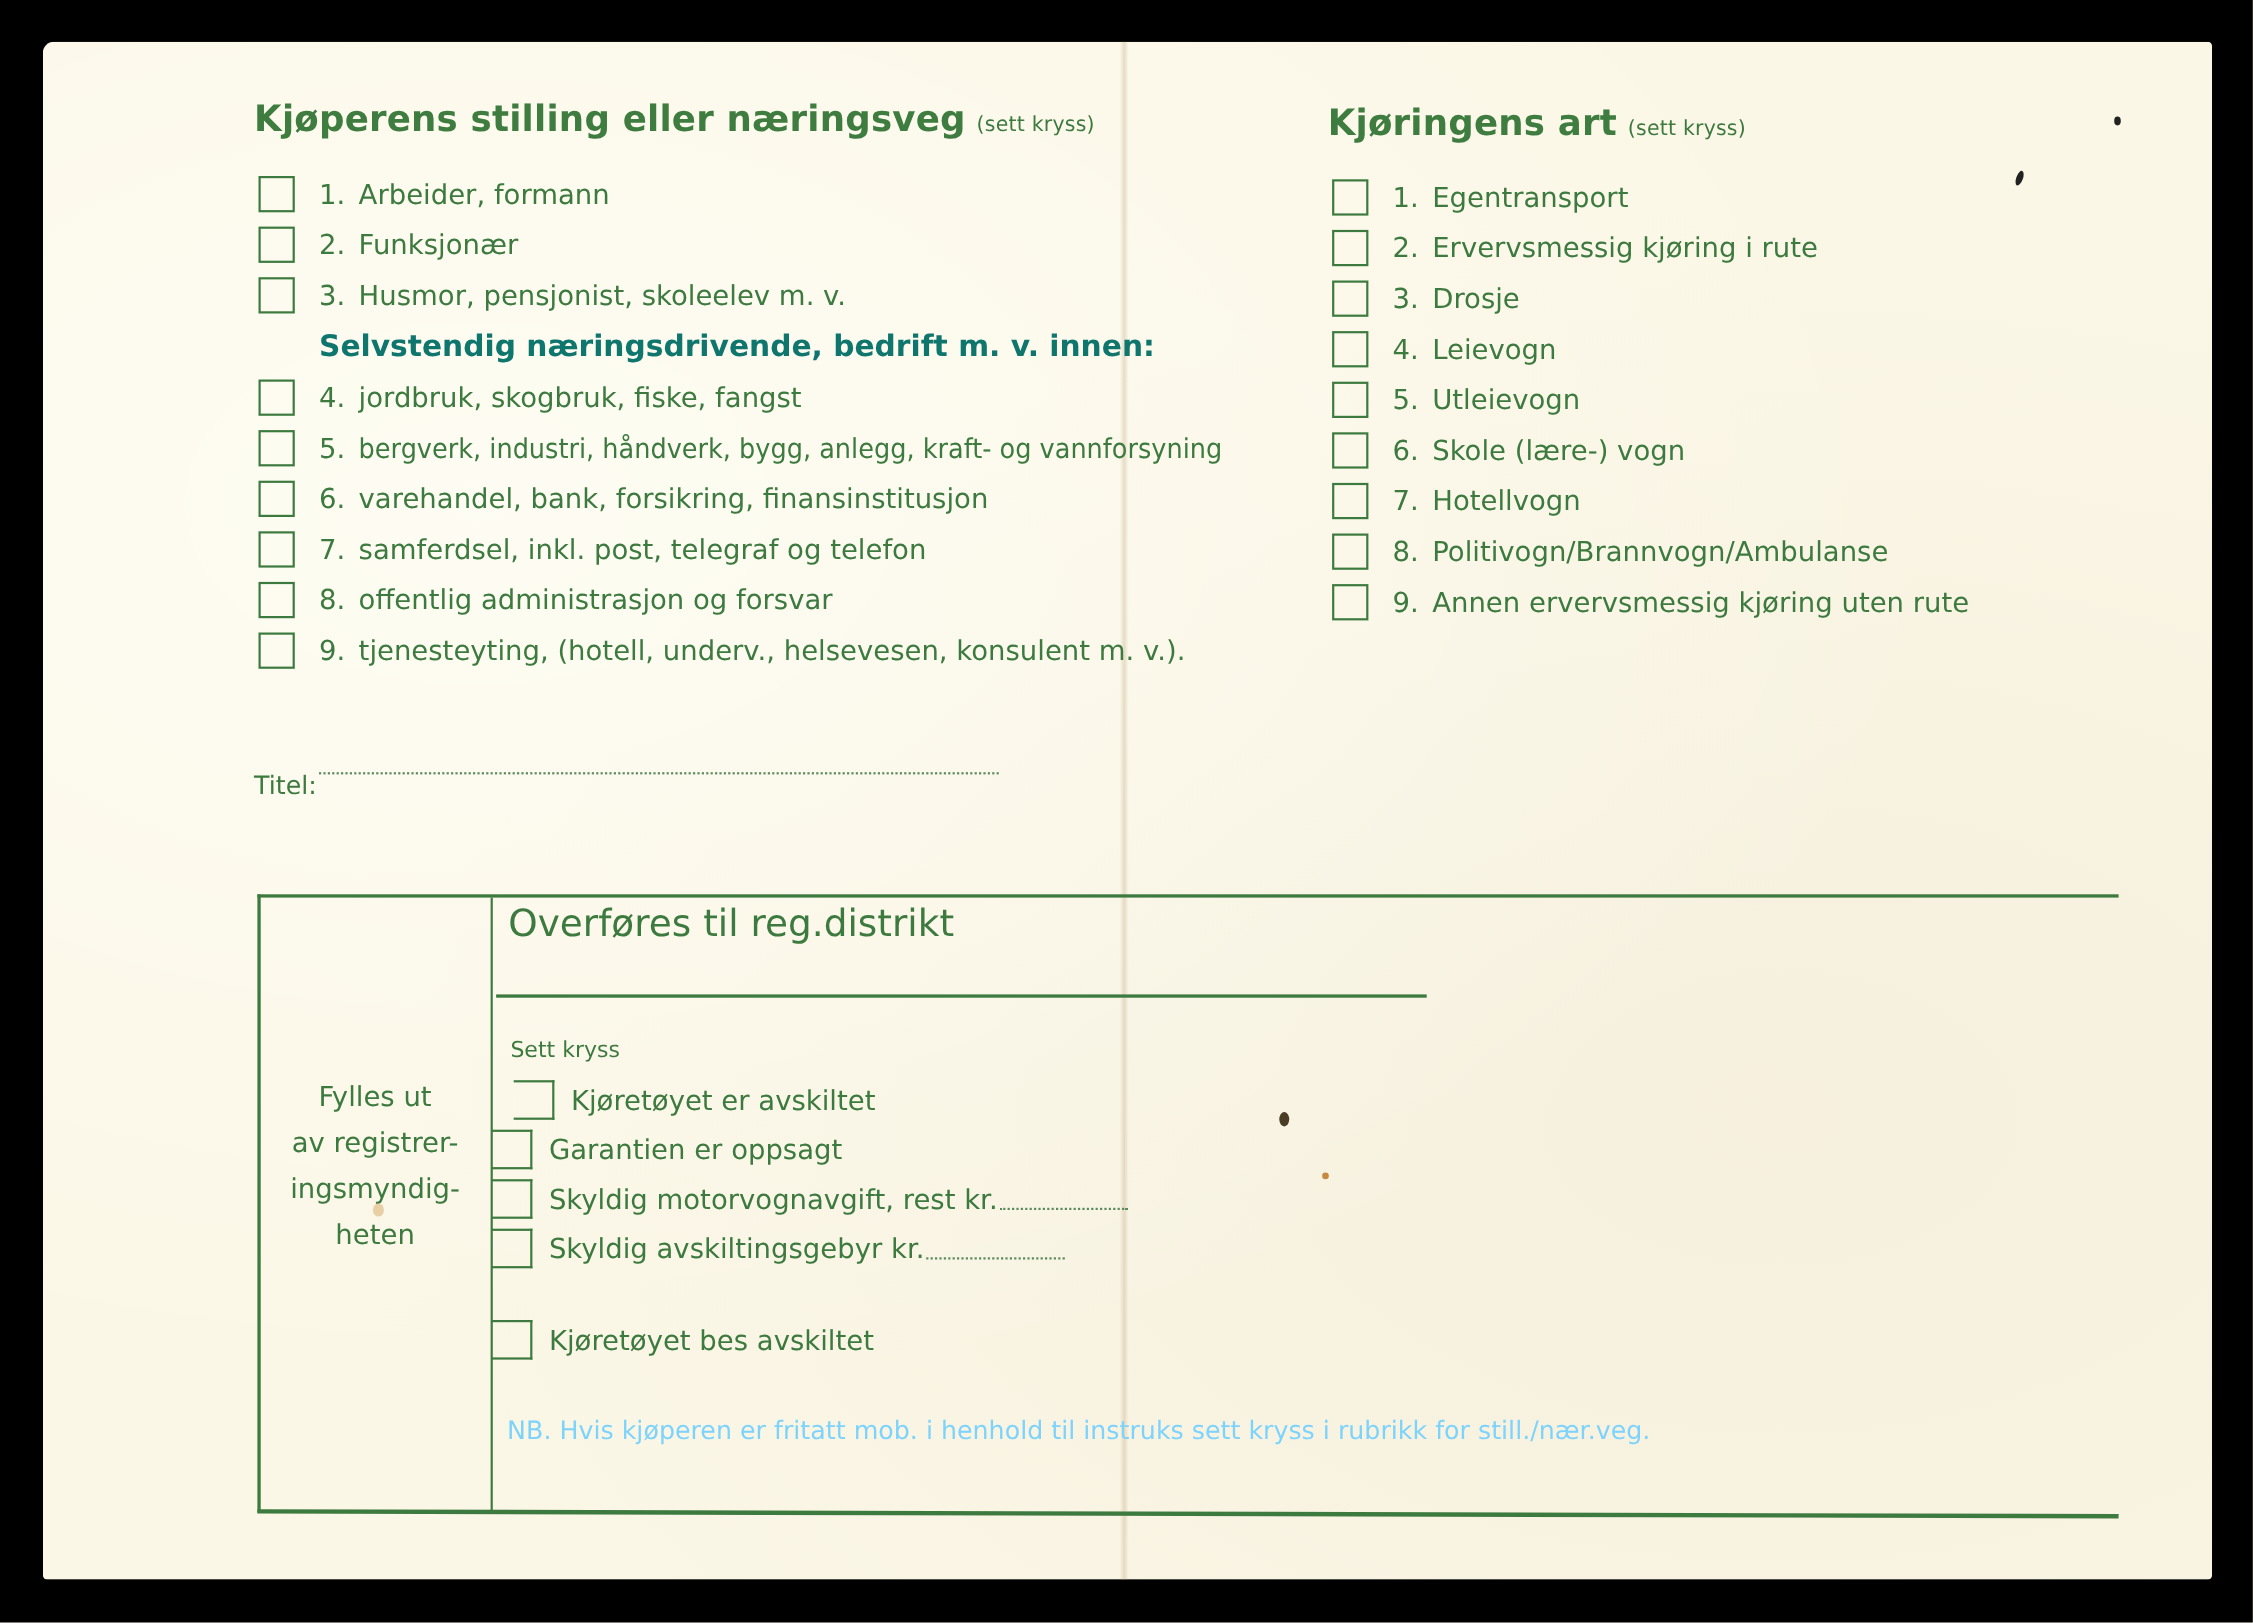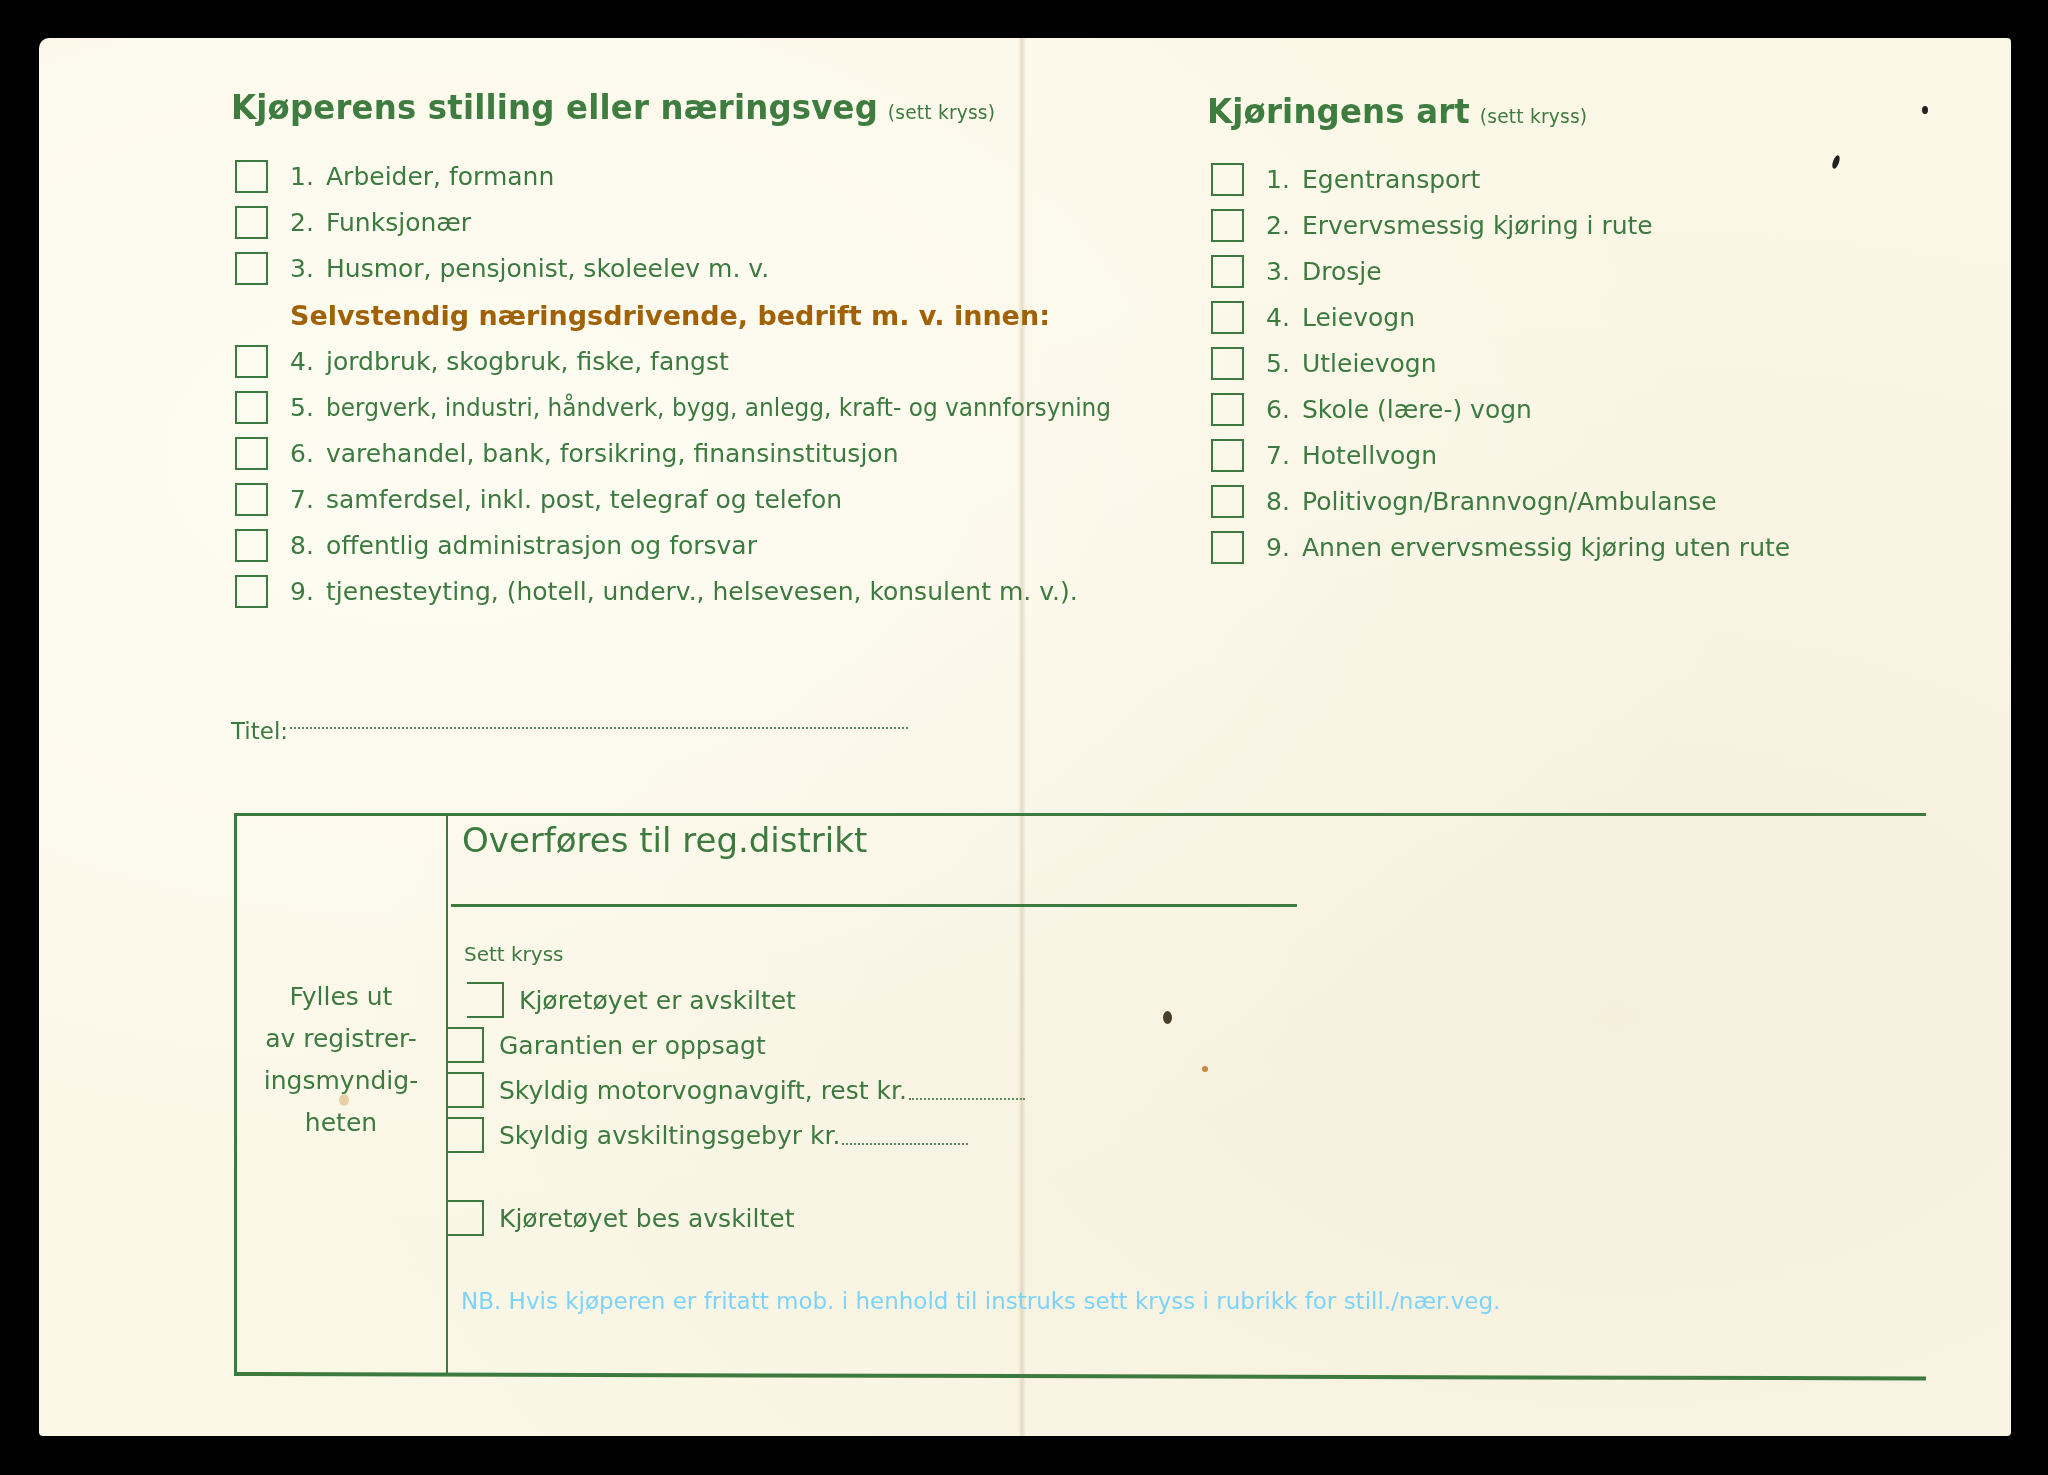--- a/index.html
+++ b/index.html
@@ -19,21 +19,21 @@
   .fold {
     position: absolute; left: 1018px; top: 38px; width: 8px; height: 1398px;
     background: linear-gradient(to right, rgba(200,180,150,0), rgba(190,165,130,0.35), rgba(200,180,150,0));
   }
   .abs { position: absolute; white-space: nowrap; }
   .h1 {
     font-weight: bold; font-size: 33px; letter-spacing: 0.2px;
     color: #3e7c40; transform: scaleX(0.98); transform-origin: left;
   }
   .hint { font-size: 19px; color: #3d7a3f; font-weight: normal; margin-left: 10px; }
-  .sub { font-weight: bold; font-size: 27px; color: #a16207; }
+  .sub { font-weight: bold; font-size: 27px; color: #0f766e; }
   .item { font-size: 25px; color: #3d7a3f; display: flex; align-items: center; }
   .cb {
     width: 33px; height: 33px; border: 2px solid #3d7a3f; background: transparent;
     display: inline-block; box-sizing: border-box; margin-right: 22px; flex: none;
   }
   .num { display: inline-block; min-width: 36px; }
   .line { position: absolute; background: #3d7a3f; }
   .small { font-size: 20px; color: #3d7a3f; }
   .boxcb {
     width: 37px; height: 36px; border-top: 2px solid #3d7a3f; border-right: 2px solid #3d7a3f;
@@ -99,21 +99,21 @@
   <span class="cb"></span>
   <span class="num">8.</span>
   <span>offentlig administrasjon og forsvar</span>
 </div>
 <div class="abs item" style="left:235px; top:575px;">
   <span class="cb"></span>
   <span class="num">9.</span>
   <span>tjenesteyting, (hotell, underv., helsevesen, konsulent m. v.).</span>
 </div>
 
-<div class="abs" style="left:231px; top:718px; display:flex; align-items:center;">
+<div class="abs" style="left:231px; top:702px; display:flex; align-items:flex-start;">
   <span class="small" style="font-size:23px;">Titel:</span>
   <span class="dots" style="width:618px; margin-bottom:6px;"></span>
 </div>
 
 <div class="abs h1" style="left:1207px; top:92px;">
   <span>Kjøringens art</span><span class="hint">(sett kryss)</span>
 </div>
 
 <div class="abs item" style="left:1211px; top:163px;">
   <span class="cb"></span>

